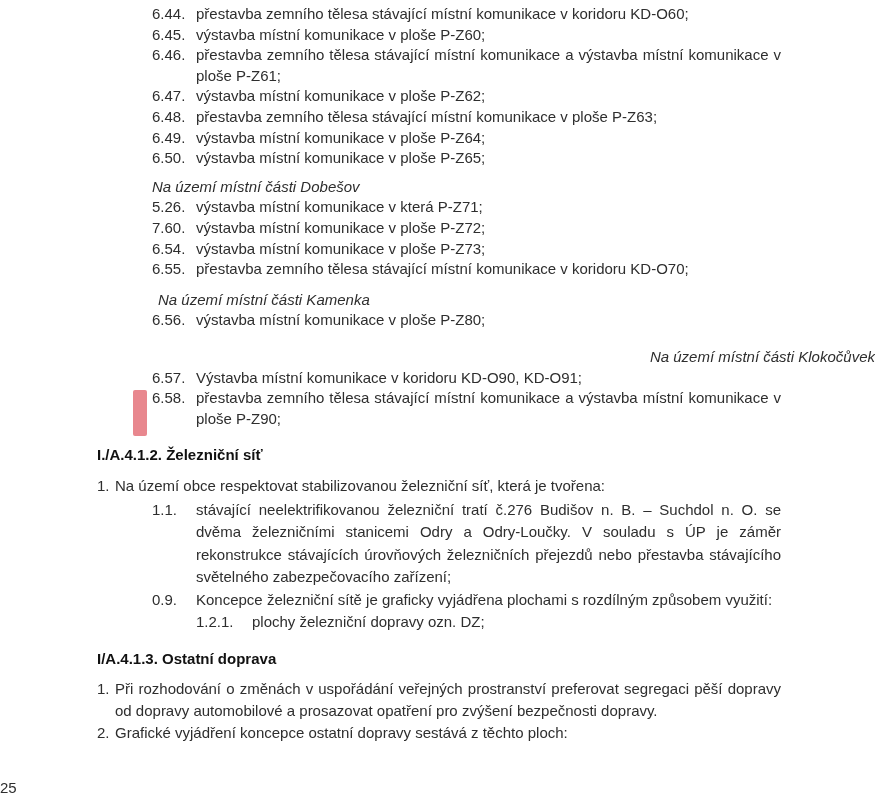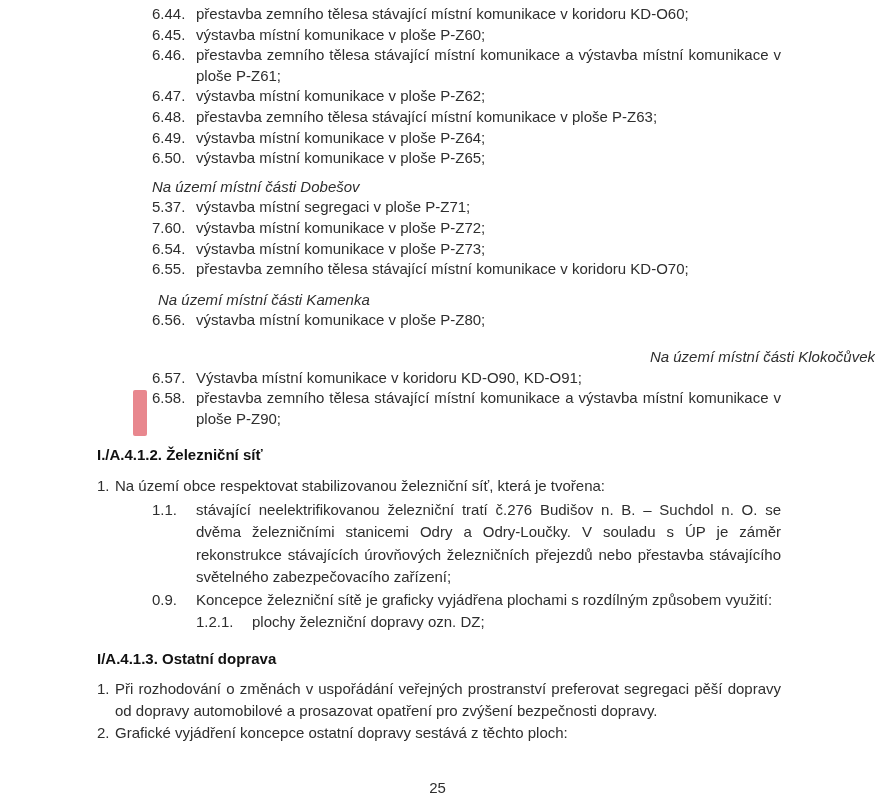--- a/index.html
+++ b/index.html
@@ -52,21 +52,21 @@
     width: 14px;
     height: 46px;
     background: #e8878e;
     border-radius: 2px;
   }
   .page-number {
     position: absolute;
     left: 0;
     right: 0;
     top: 779px;
-    text-align: center;
+    text-align: left;
     line-height: 18px;
     color: #2e2e2e;
   }
 </style>
 </head>
 <body>
 
 <div class="page">
 
   <div class="list">
@@ -96,22 +96,22 @@
     </div>
     <div class="li">
       <span class="num">6.50.</span>
       <span class="txt">výstavba místní komunikace v ploše P-Z65;</span>
     </div>
   </div>
 
   <div class="subheading">Na území místní části Dobešov</div>
   <div class="list">
     <div class="li">
-      <span class="num">5.37.</span>
-      <span class="txt">výstavba místní segregaci v ploše P-Z71;</span>
+      <span class="num">5.26.</span>
+      <span class="txt">výstavba místní komunikace v která P-Z71;</span>
     </div>
     <div class="li">
       <span class="num">7.60.</span>
       <span class="txt">výstavba místní komunikace v ploše P-Z72;</span>
     </div>
     <div class="li">
       <span class="num">6.54.</span>
       <span class="txt">výstavba místní komunikace v ploše P-Z73;</span>
     </div>
     <div class="li">

